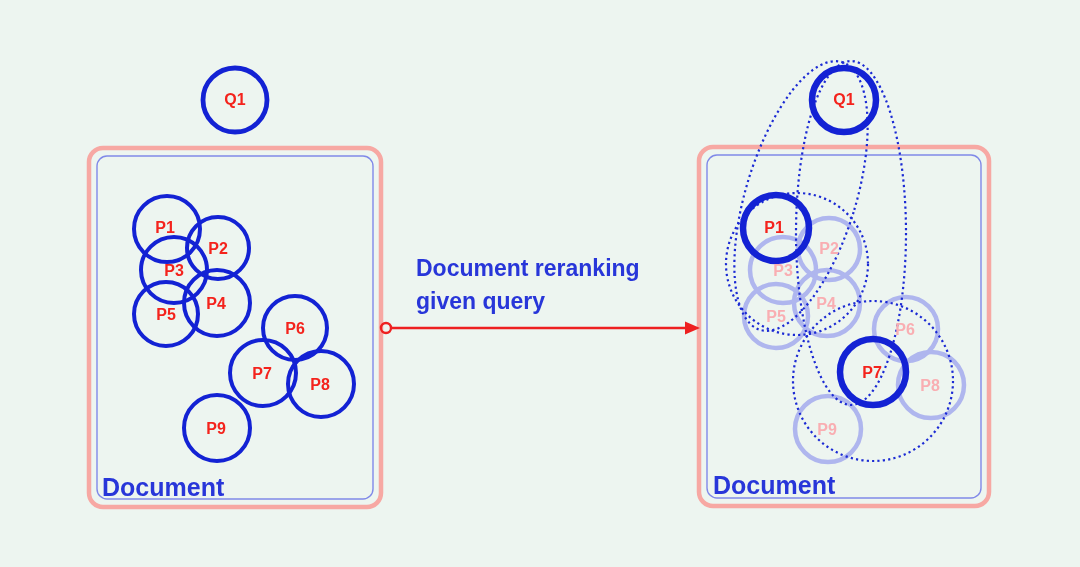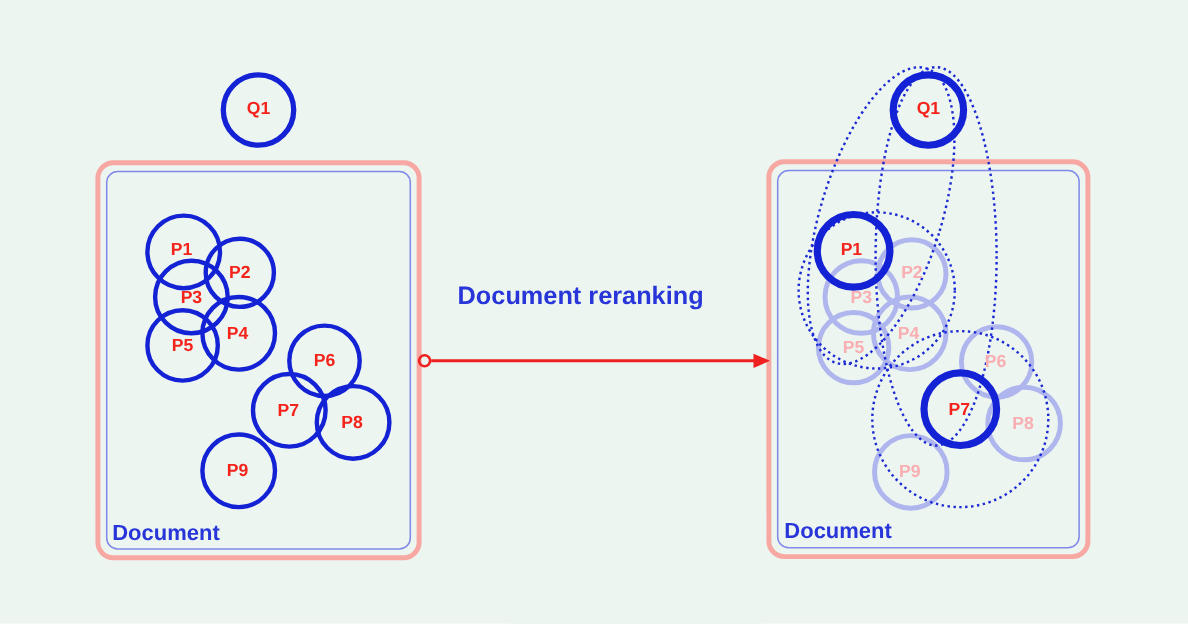--- a/index.html
+++ b/index.html
@@ -38,21 +38,21 @@
     transform:translate(-50%,-50%);
     font-weight:bold;
     font-size:16px;
     white-space:nowrap;
     line-height:1;
   }
   .lbl.red{color:var(--label-red);}
   .lbl.faded{color:var(--faded-label-pink);}
   .doc-label{
     position:absolute;
-    font-size:20px;
+    font-size:25px;
     font-weight:600;
     color:var(--caption-blue);
     white-space:nowrap;
     line-height:1;
   }
   .caption{
     position:absolute;
     left:416px;top:252px;
     font-size:23px;
     font-weight:600;
@@ -128,20 +128,21 @@
   <div class="lbl red" style="left:216px;top:304px">P4</div>
   <div class="lbl red" style="left:166px;top:315px">P5</div>
   <div class="lbl red" style="left:295px;top:329px">P6</div>
   <div class="lbl red" style="left:262px;top:374px">P7</div>
   <div class="lbl red" style="left:320px;top:385px">P8</div>
   <div class="lbl red" style="left:216px;top:429px">P9</div>
   <div class="doc-label" style="left:102px;top:475px">Document</div>
 
   <div class="caption">
     <div>Document reranking</div>
+    <div>given query</div>
   </div>
 
   <div class="lbl red" style="left:844px;top:100px">Q1</div>
   <div class="lbl red" style="left:774px;top:228px">P1</div>
   <div class="lbl faded" style="left:829px;top:249px">P2</div>
   <div class="lbl faded" style="left:783px;top:271px">P3</div>
   <div class="lbl faded" style="left:826px;top:304px">P4</div>
   <div class="lbl faded" style="left:776px;top:317px">P5</div>
   <div class="lbl faded" style="left:905px;top:330px">P6</div>
   <div class="lbl red" style="left:872px;top:373px">P7</div>

